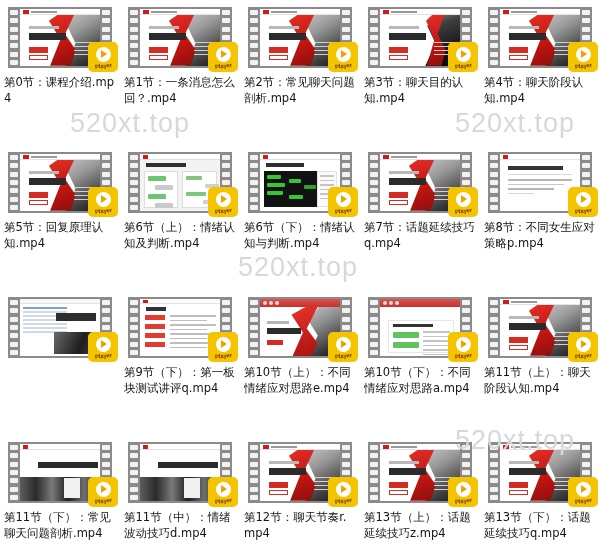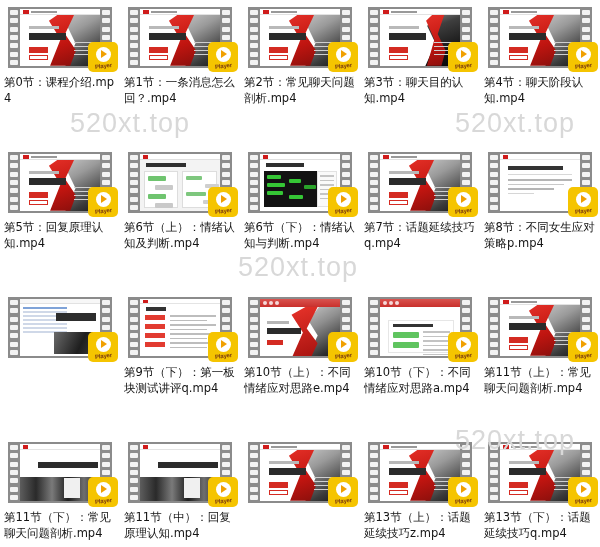--- a/index.html
+++ b/index.html
@@ -1034,21 +1034,21 @@
           <i></i>
           <i></i>
           <i></i>
           <i></i>
         </div>
         <div class="player-badge">
           <span class="disc"></span>
           <span class="ptxt">Player</span>
         </div>
       </div>
-      <div class="caption">第11节（上）：常见聊天问题剖析.mp4</div>
+      <div class="caption">第11节（上）：聊天阶段认知.mp4</div>
     </div>
     <div class="cell">
       <div class="film">
         <div class="perf">
           <i></i>
           <i></i>
           <i></i>
           <i></i>
           <i></i>
           <i></i>
@@ -1104,21 +1104,21 @@
           <i></i>
           <i></i>
           <i></i>
           <i></i>
         </div>
         <div class="player-badge">
           <span class="disc"></span>
           <span class="ptxt">Player</span>
         </div>
       </div>
-      <div class="caption">第11节（中）：回复原理认知.mp4</div>
+      <div class="caption">第11节（中）：情绪波动技巧d.mp4</div>
     </div>
     <div class="cell">
       <div class="film">
         <div class="perf">
           <i></i>
           <i></i>
           <i></i>
           <i></i>
           <i></i>
           <i></i>
@@ -1148,20 +1148,21 @@
           <i></i>
           <i></i>
           <i></i>
           <i></i>
         </div>
         <div class="player-badge">
           <span class="disc"></span>
           <span class="ptxt">Player</span>
         </div>
       </div>
+      <div class="caption">第12节：聊天节奏r.mp4</div>
     </div>
     <div class="cell">
       <div class="film">
         <div class="perf">
           <i></i>
           <i></i>
           <i></i>
           <i></i>
           <i></i>
           <i></i>

